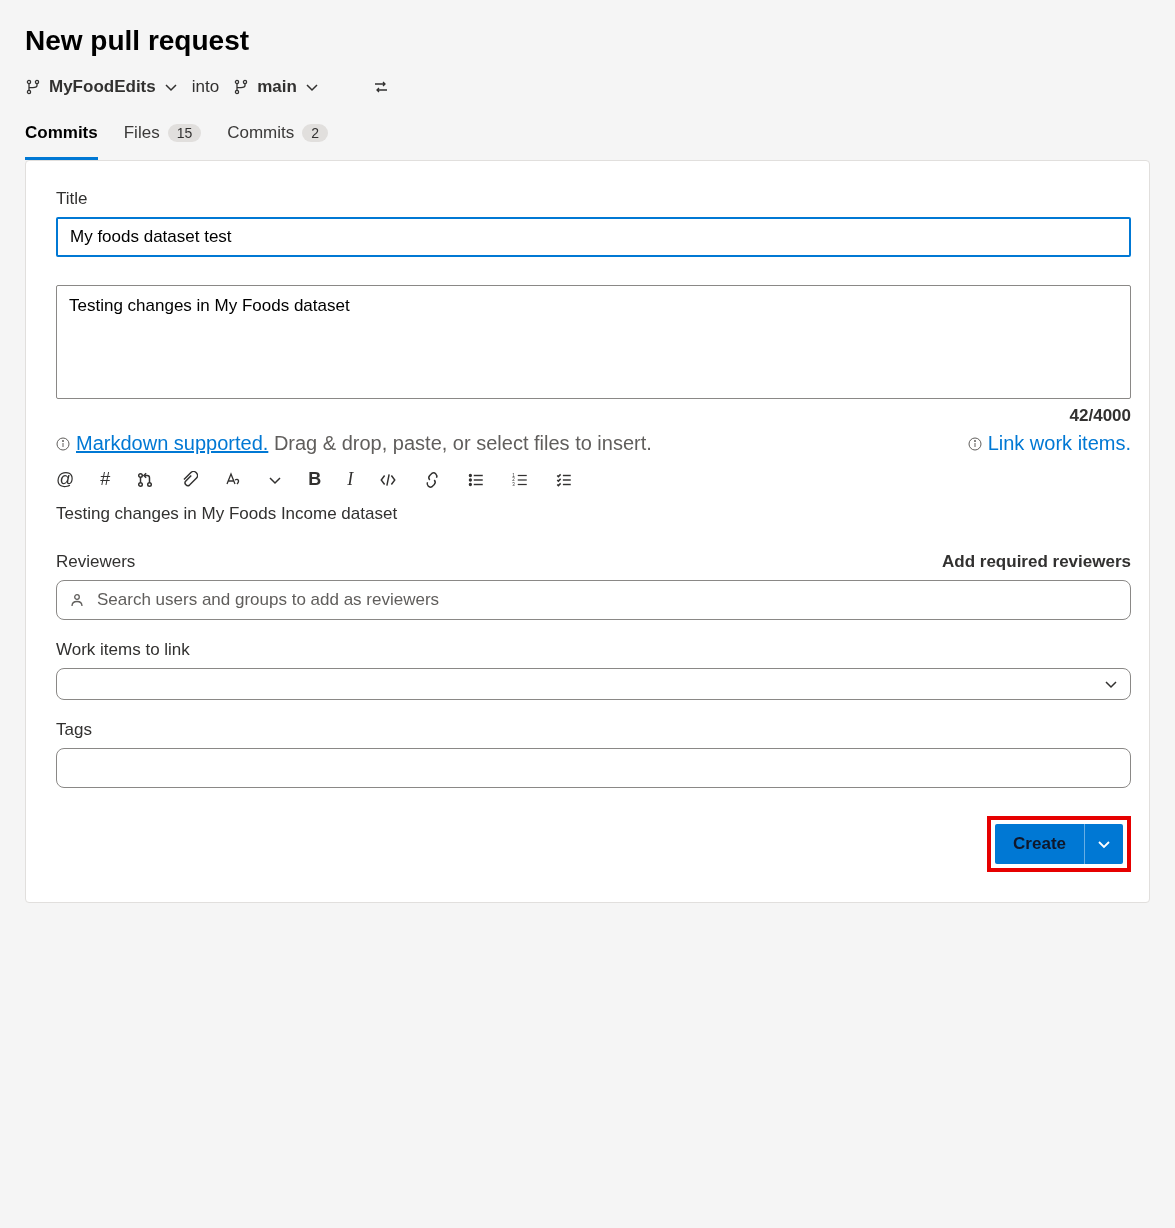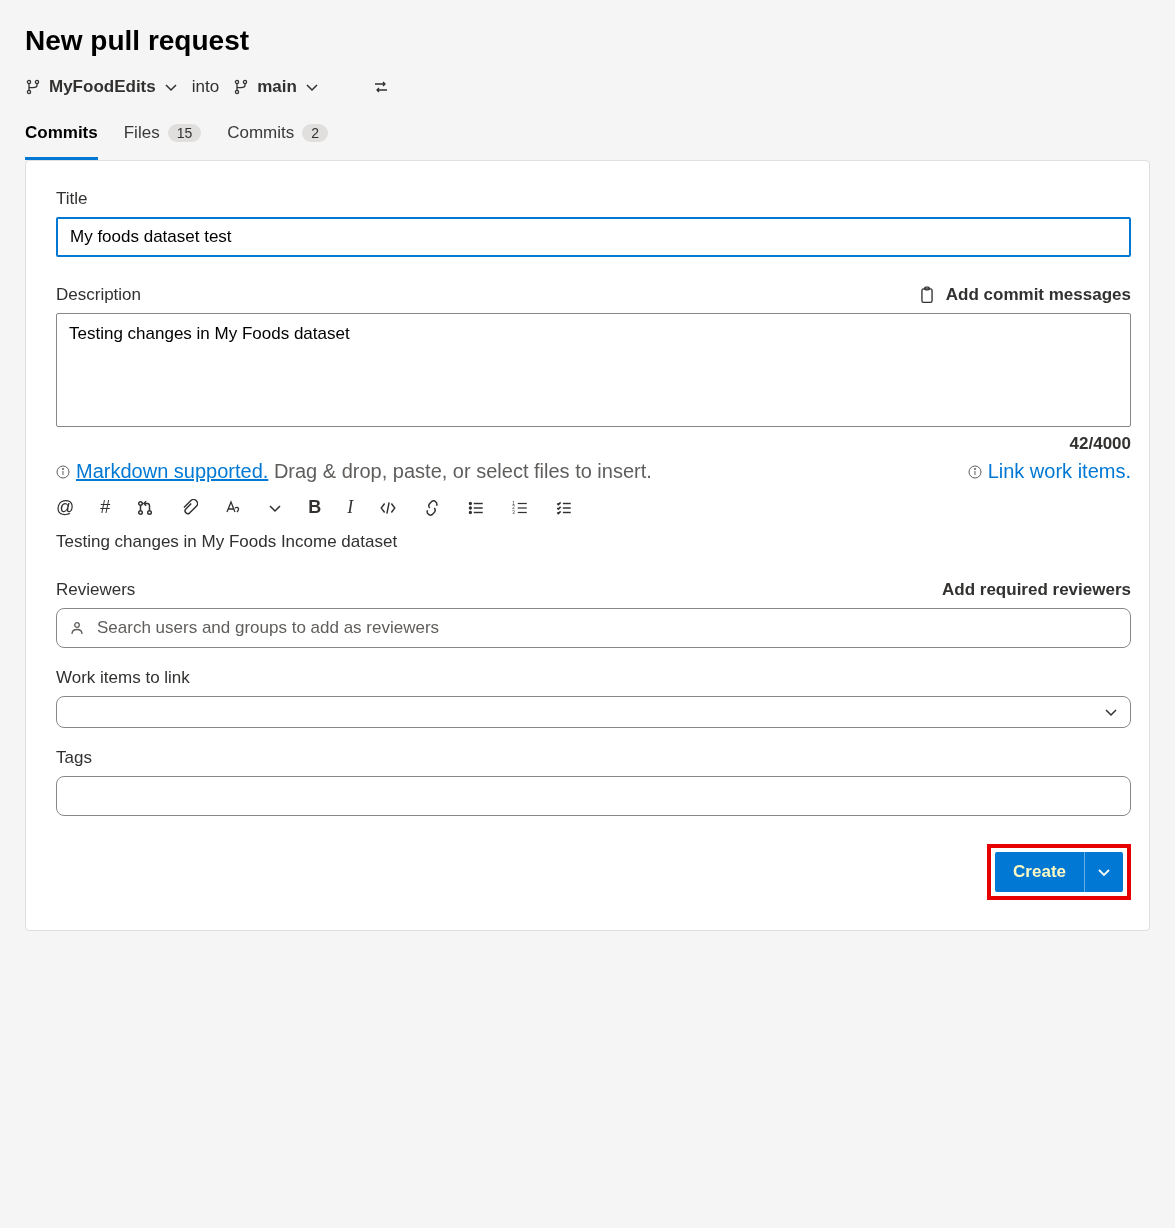--- a/index.html
+++ b/index.html
@@ -168,21 +168,21 @@
     border-radius: 2px;
     overflow: hidden;
   }
   .create-btn-main {
     padding: 10px 18px;
     font-size: 17px;
     font-weight: 600;
     cursor: pointer;
     border: none;
     background: transparent;
-    color: #fef9c3;
+    color: #0f172a;
   }
   .create-btn-drop {
     border-left: 1px solid rgba(255,255,255,0.4);
     padding: 0 12px;
     display: flex;
     align-items: center;
     cursor: pointer;
   }
   svg { display: block; }
 </style>
@@ -248,32 +248,20 @@
   </div>
 </div>
 
 <div class="panel">
 
   <div class="section-label">Title</div>
   <input class="title-input" type="text" value="My foods dataset test" style="">
 
   <div class="spacer-lg"></div>
 
-  <div class="section-header">
-    <div class="section-label" style="margin:0">Description</div>
-    <div class="section-action">
-      <span>
-        <svg width="18" height="18" viewBox="0 0 16 16" fill="none" stroke="#323130" stroke-width="1.2">
-          <rect x="3.5" y="2.5" width="9" height="12" rx="1.5"></rect>
-            <rect x="6" y="1" width="4" height="2.5" rx="1"></rect>
-        </svg>
-      </span>
-      <span>Add commit messages</span>
-    </div>
-  </div>
   <textarea class="desc-area" style="">Testing changes in My Foods dataset</textarea>
   <div class="char-count">42/4000</div>
 
   <div class="hint-row">
     <div class="hint-left">
       <span>
         <svg width="14" height="14" viewBox="0 0 14 14" fill="none" stroke="#605e5c" stroke-width="1">
             <circle cx="7" cy="7" r="6"></circle>
             <line x1="7" y1="6" x2="7" y2="10"></line>
             <circle cx="7" cy="4" r="0.6" fill="#605e5c"></circle>

